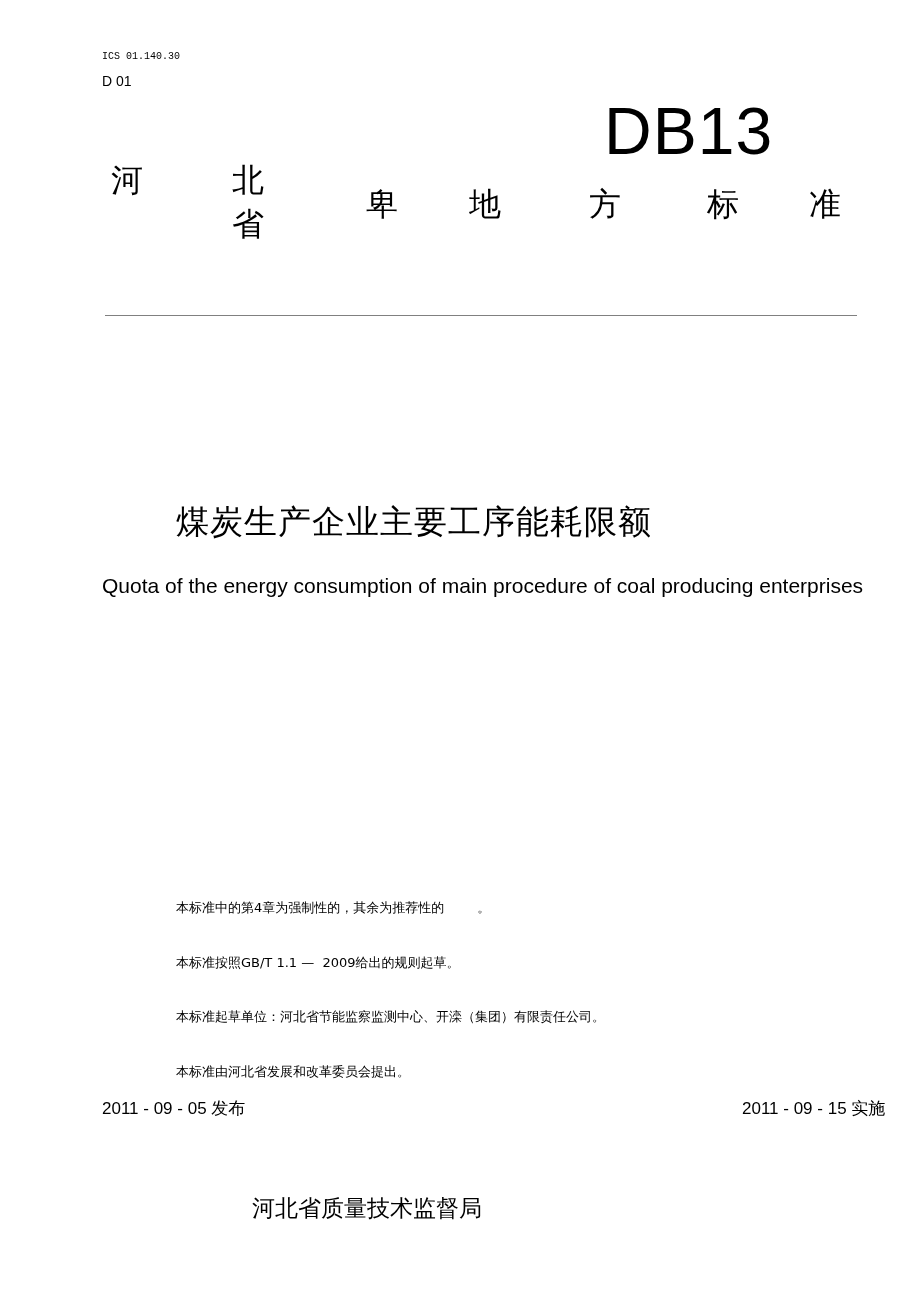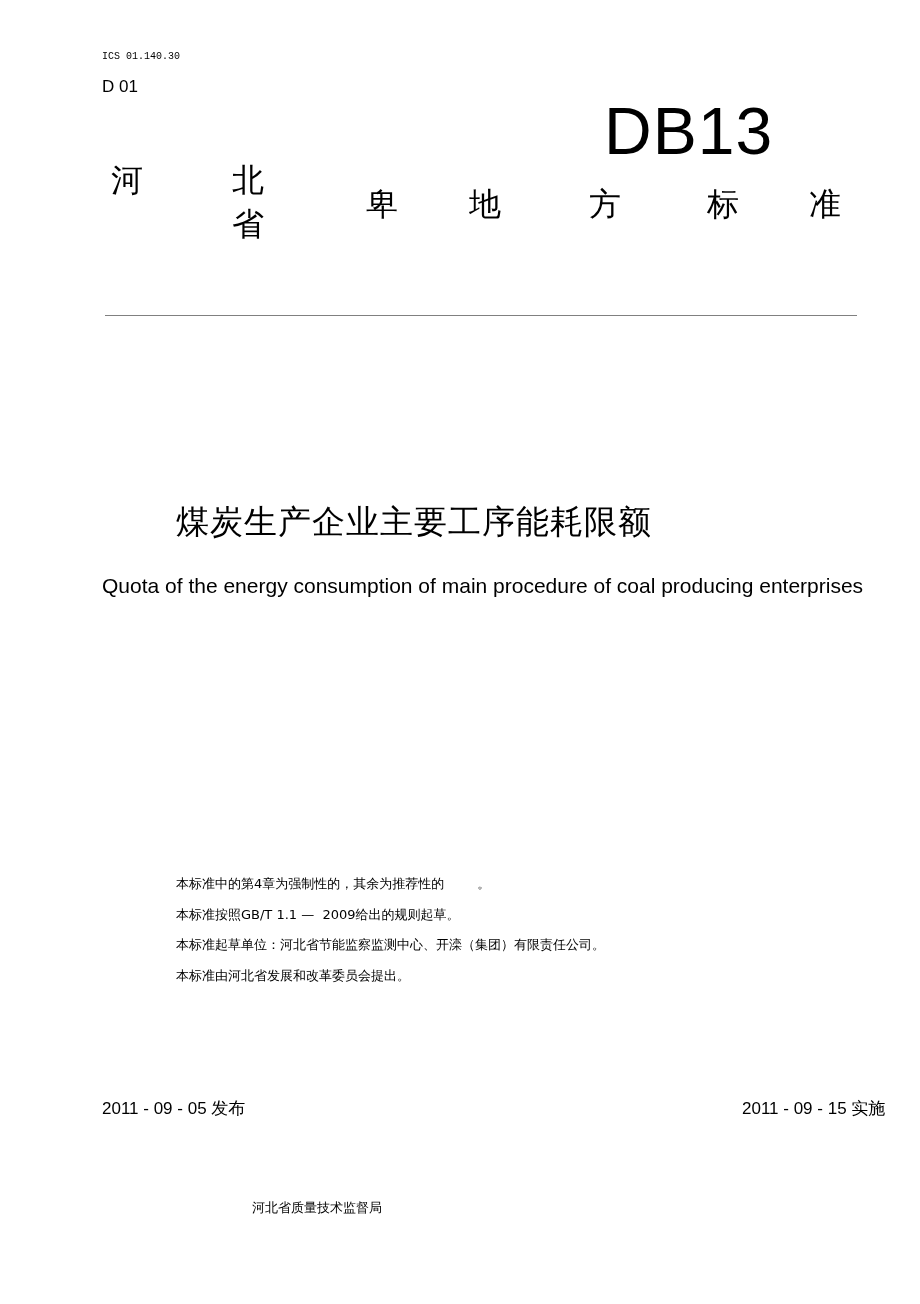--- a/index.html
+++ b/index.html
@@ -11,21 +11,21 @@
       width: 920px;
       height: 1304px;
       position: relative;
       overflow: hidden;
       color: #000000;
       font-family: "Liberation Sans", "DejaVu Sans", sans-serif;
     }
     .abs { position: absolute; white-space: nowrap; }
 
     .ics { left: 102px; top: 48px; font-size: 10px; line-height: 18px; font-family: Liberation Mono, monospace; }
-    .ccs { left: 102px; top: 78px; font-size: 17px; line-height: 18px; }
+    .ccs { left: 102px; top: 72px; font-size: 14px; line-height: 18px; }
 
     .db-code {
       left: 604px; top: 92px;
       font-size: 66px; line-height: 78px;
       letter-spacing: 1px;
     }
 
     .std-char {
       font-family: "DejaVu Sans", "Liberation Sans", sans-serif;
       font-size: 32px; line-height: 36px;
@@ -51,30 +51,31 @@
     }
 
     .notes {
       left: 176px; top: 873px;
       font-family: "DejaVu Sans", "Liberation Sans", sans-serif;
       font-size: 13px;
     }
     .notes .note {
       height: 30.5px; line-height: 22px;
       white-space: pre;
+      margin-top: 24px;
     }
 
     .date-issue { left: 102px; top: 1096px; font-size: 17px; line-height: 24px; }
     .date-impl  { left: 742px; top: 1096px; font-size: 17px; line-height: 24px; }
     .date-issue .cn, .date-impl .cn, .issuer {
       font-family: "DejaVu Sans", "Liberation Sans", sans-serif;
       margin-top: 14px;
     }
 
-    .issuer { left: 252px; top: 1182px; font-size: 13px; line-height: 24px; }
+    .issuer { left: 252px; top: 1182px; font-size: 23px; line-height: 24px; }
   </style>
 </head>
 <body>
 
 <div class="abs ics">ICS 01.140.30</div>
 <div class="abs ccs">D 01</div>
 
 <div class="abs db-code">DB13</div>
 
 <div>

